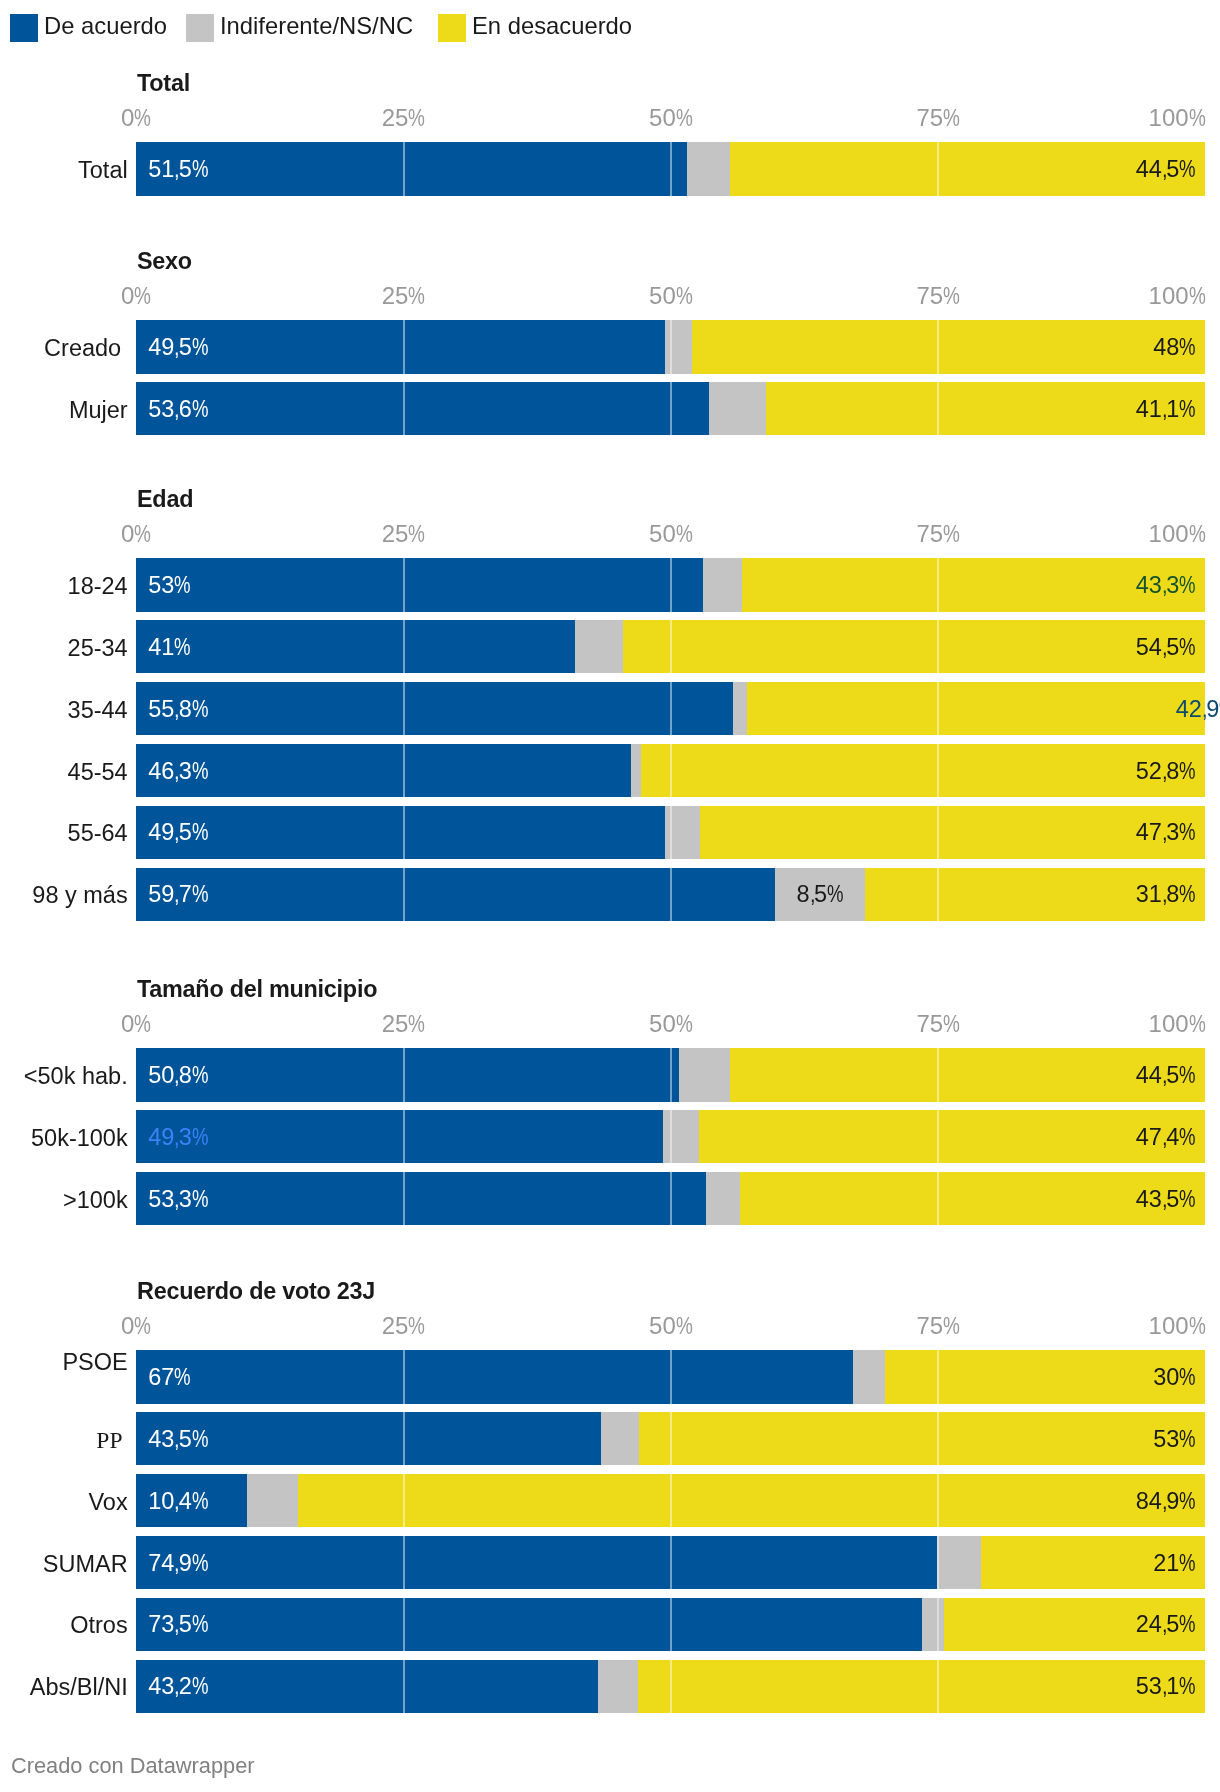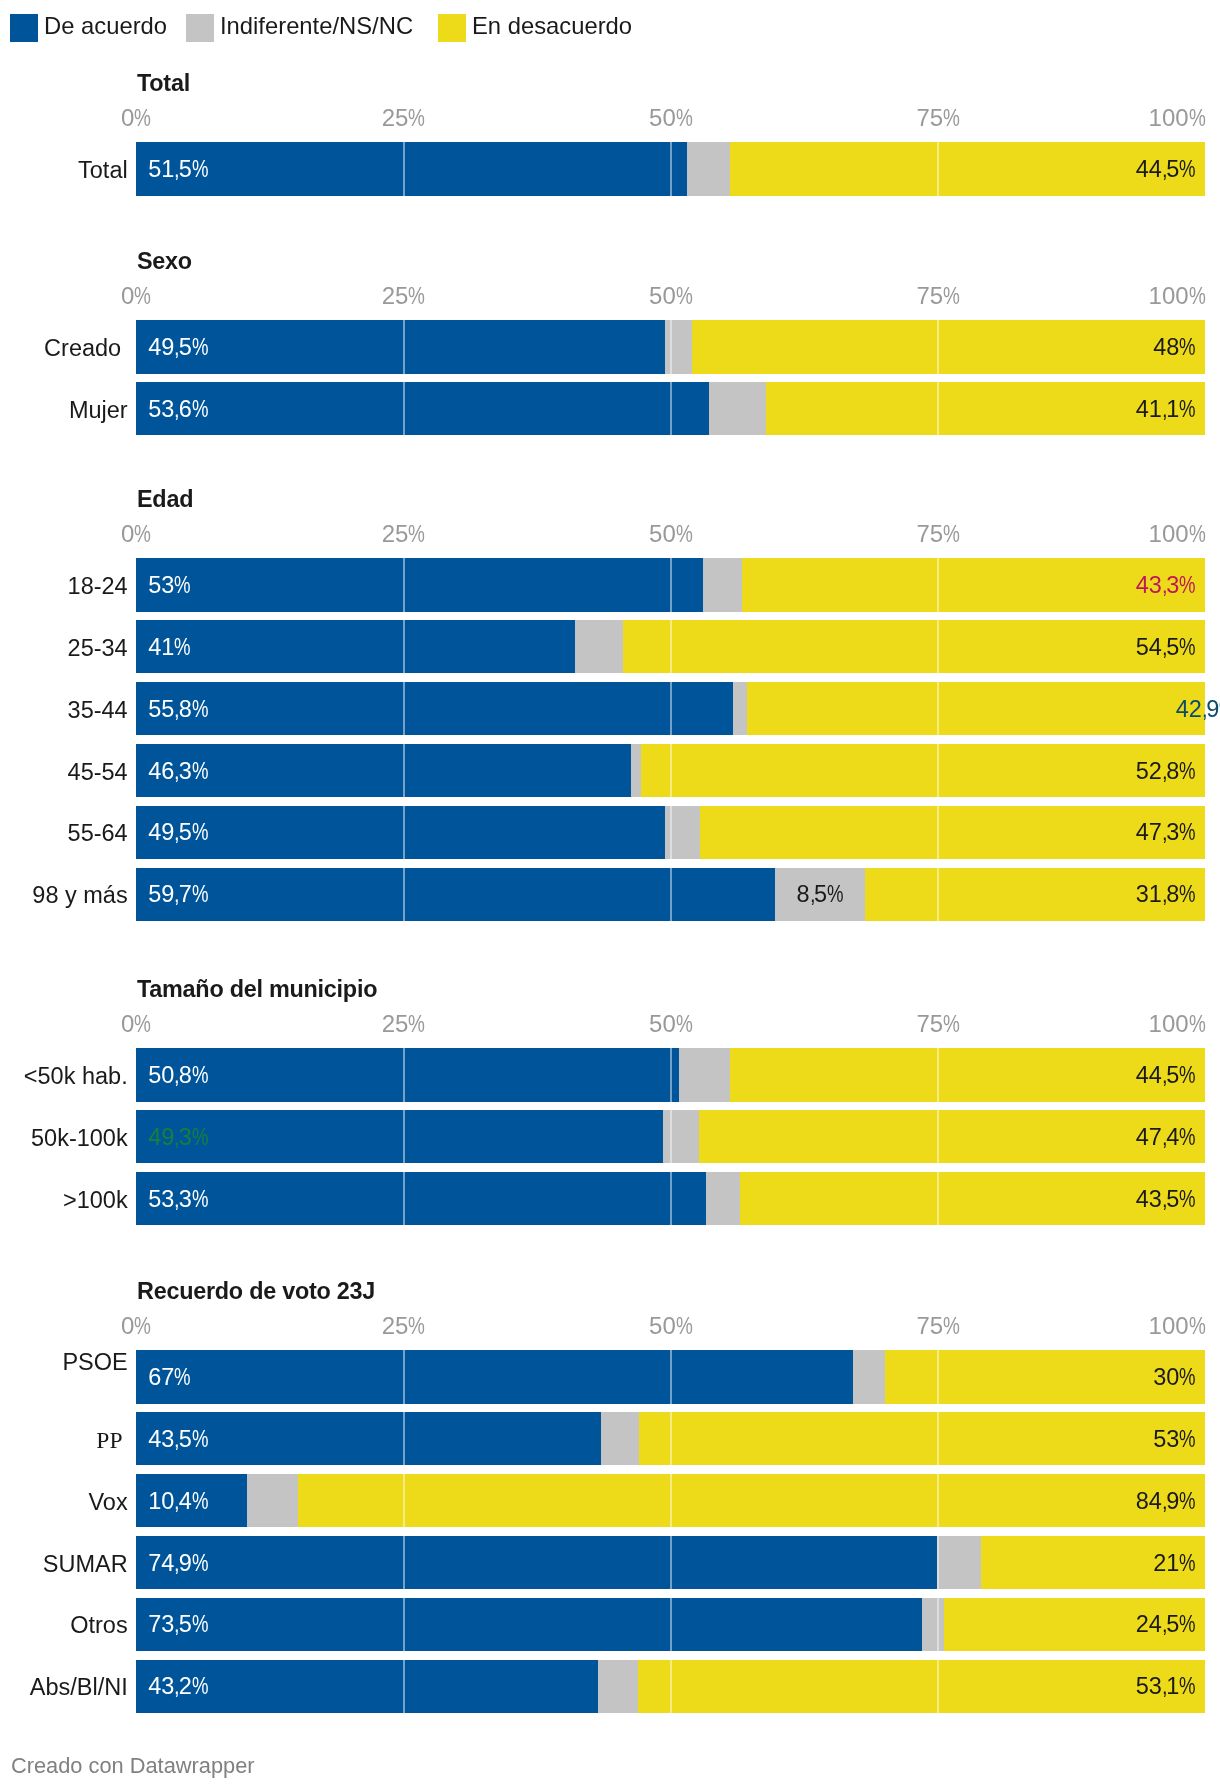--- a/index.html
+++ b/index.html
@@ -126,21 +126,21 @@
       <span class="rowlbl" style="top: 584.8px; left: 67.5906px;">18-24</span>
       <div class="row" style="left:136.2px;top:558.0px;width:1069.3px;height:53.6px">
         <div class="seg" style="left:0.00px;width:566.73px;background:#00559a"></div>
         <div class="seg" style="left:566.73px;width:39.56px;background:#c4c4c4"></div>
         <div class="seg" style="left:606.29px;width:463.01px;background:#eddb1a"></div>
         <div class="gl" style="left:266.32px;height:53.6px"></div>
         <div class="gl" style="left:533.65px;height:53.6px"></div>
         <div class="gl" style="left:800.98px;height:53.6px"></div>
       </div>
       <span class="vlbl" style="top: 584.8px; color: rgb(255, 255, 255); left: 148.2px;">53<span class="nar-pct">%</span></span>
-      <span class="vlbl" style="top: 584.8px; color: #be185d; left: 1135.72px;">43<span class="nar-com">,</span>3<span class="nar-pct">%</span></span>
+      <span class="vlbl" style="top: 584.8px; color: #14532d; left: 1135.72px;">43<span class="nar-com">,</span>3<span class="nar-pct">%</span></span>
     </div>
     <div class="rowwrap">
       <span class="rowlbl" style="top: 646.7px; left: 67.5906px;">25-34</span>
       <div class="row" style="left:136.2px;top:619.9px;width:1069.3px;height:53.6px">
         <div class="seg" style="left:0.00px;width:438.41px;background:#00559a"></div>
         <div class="seg" style="left:438.41px;width:48.12px;background:#c4c4c4"></div>
         <div class="seg" style="left:486.53px;width:582.77px;background:#eddb1a"></div>
         <div class="gl" style="left:266.32px;height:53.6px"></div>
         <div class="gl" style="left:533.65px;height:53.6px"></div>
         <div class="gl" style="left:800.98px;height:53.6px"></div>
@@ -227,21 +227,21 @@
     <div class="rowwrap">
       <span class="rowlbl" style="top: 1136.7px; left: 31.0125px;">50k-100k</span>
       <div class="row" style="left:136.2px;top:1109.9px;width:1069.3px;height:53.6px">
         <div class="seg" style="left:0.00px;width:527.16px;background:#00559a"></div>
         <div class="seg" style="left:527.16px;width:35.29px;background:#c4c4c4"></div>
         <div class="seg" style="left:562.45px;width:506.85px;background:#eddb1a"></div>
         <div class="gl" style="left:266.32px;height:53.6px"></div>
         <div class="gl" style="left:533.65px;height:53.6px"></div>
         <div class="gl" style="left:800.98px;height:53.6px"></div>
       </div>
-      <span class="vlbl" style="top: 1136.7px; color: #15803d; left: 148.2px;">49<span class="nar-com">,</span>3<span class="nar-pct">%</span></span>
+      <span class="vlbl" style="top: 1136.7px; color: #3b82f6; left: 148.2px;">49<span class="nar-com">,</span>3<span class="nar-pct">%</span></span>
       <span class="vlbl" style="top: 1136.7px; color: rgb(26, 26, 26); left: 1135.72px;">47<span class="nar-com">,</span>4<span class="nar-pct">%</span></span>
     </div>
     <div class="rowwrap">
       <span class="rowlbl" style="top: 1198.6px; left: 63.0125px;">&gt;100k</span>
       <div class="row" style="left:136.2px;top:1171.8px;width:1069.3px;height:53.6px">
         <div class="seg" style="left:0.00px;width:569.94px;background:#00559a"></div>
         <div class="seg" style="left:569.94px;width:34.22px;background:#c4c4c4"></div>
         <div class="seg" style="left:604.15px;width:465.15px;background:#eddb1a"></div>
         <div class="gl" style="left:266.32px;height:53.6px"></div>
         <div class="gl" style="left:533.65px;height:53.6px"></div>

